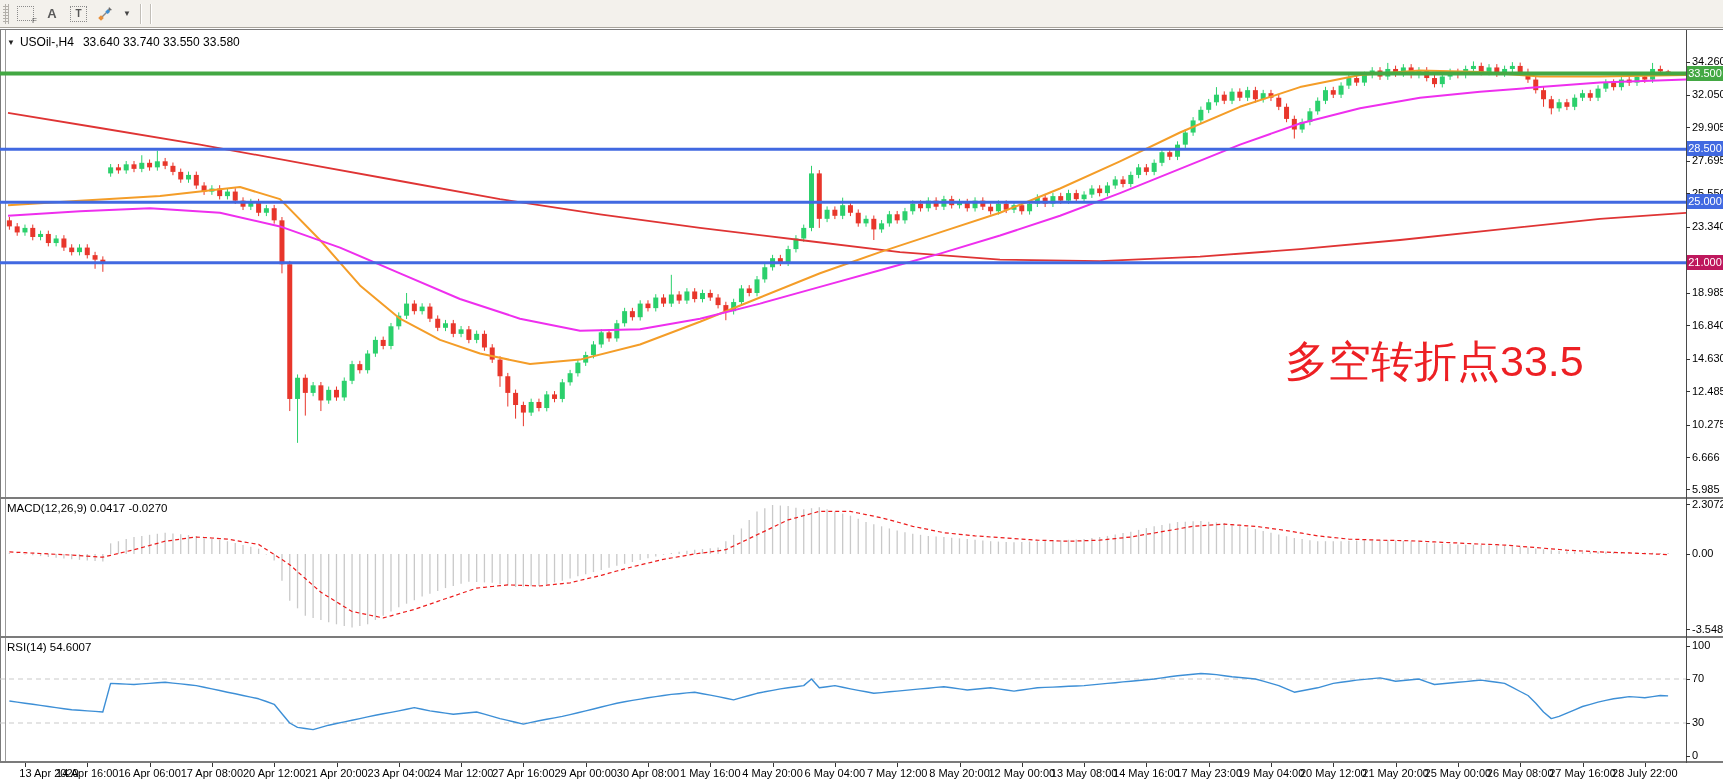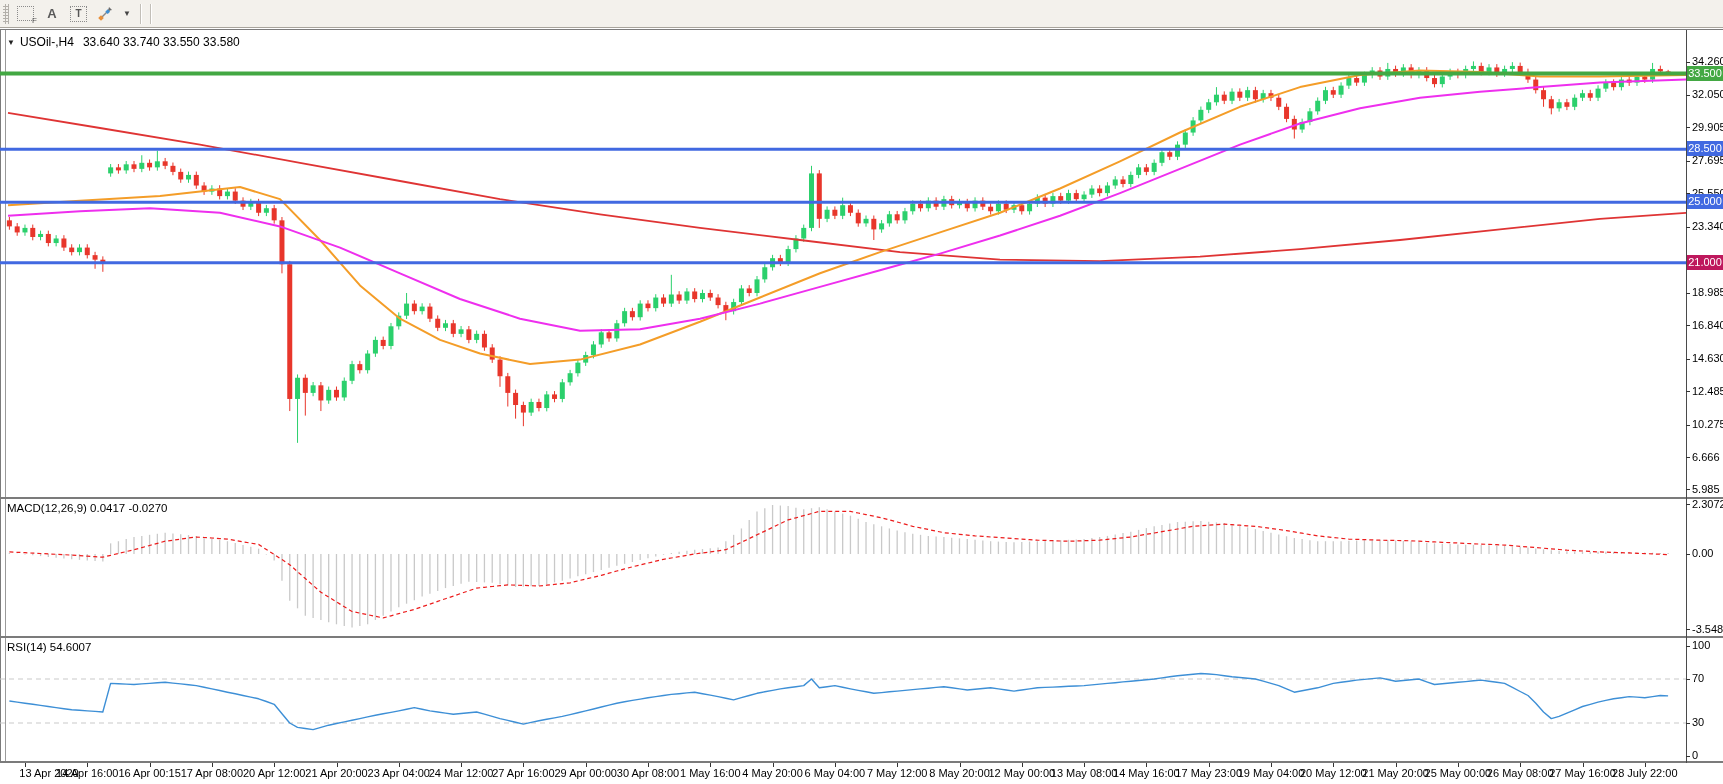--- a/index.html
+++ b/index.html
@@ -809,21 +809,21 @@
       <div class="axis-label" style="top: 686px;">30</div>
       <div class="tick-dash" style="top: 725.5px;"></div>
       <div class="axis-label" style="top: 719px;">0</div>
     </div>
   <div id="date-axis">
       <div class="date-tick" style="left: 25px;"></div>
       <div class="date-label" style="left: 3px;">13 Apr 2020</div>
       <div class="date-tick" style="left: 87.3px;"></div>
       <div class="date-label" style="left: 41.3px;">14 Apr 16:00</div>
       <div class="date-tick" style="left: 149.6px;"></div>
-      <div class="date-label" style="left: 103.6px;">16 Apr 00:15</div>
+      <div class="date-label" style="left: 103.6px;">16 Apr 06:00</div>
       <div class="date-tick" style="left: 211.9px;"></div>
       <div class="date-label" style="left: 165.9px;">17 Apr 08:00</div>
       <div class="date-tick" style="left: 274.2px;"></div>
       <div class="date-label" style="left: 228.2px;">20 Apr 12:00</div>
       <div class="date-tick" style="left: 336.5px;"></div>
       <div class="date-label" style="left: 290.5px;">21 Apr 20:00</div>
       <div class="date-tick" style="left: 398.8px;"></div>
       <div class="date-label" style="left: 352.8px;">23 Apr 04:00</div>
       <div class="date-tick" style="left: 461.1px;"></div>
       <div class="date-label" style="left: 415.1px;">24 Mar 12:00</div>
@@ -860,13 +860,14 @@
       <div class="date-tick" style="left: 1457.9px;"></div>
       <div class="date-label" style="left: 1411.9px;">25 May 00:00</div>
       <div class="date-tick" style="left: 1520.2px;"></div>
       <div class="date-label" style="left: 1474.2px;">26 May 08:00</div>
       <div class="date-tick" style="left: 1582.5px;"></div>
       <div class="date-label" style="left: 1536.5px;">27 May 16:00</div>
       <div class="date-tick" style="left: 1644.8px;"></div>
       <div class="date-label" style="left: 1598.8px;">28 July 22:00</div>
     </div>
 
+  <div class="annotation" id="annotation" style="color: rgb(237, 32, 36); left: 1285px; top: 308px;">多空转折点33.5</div>
 </div>
 
 </body></html>

